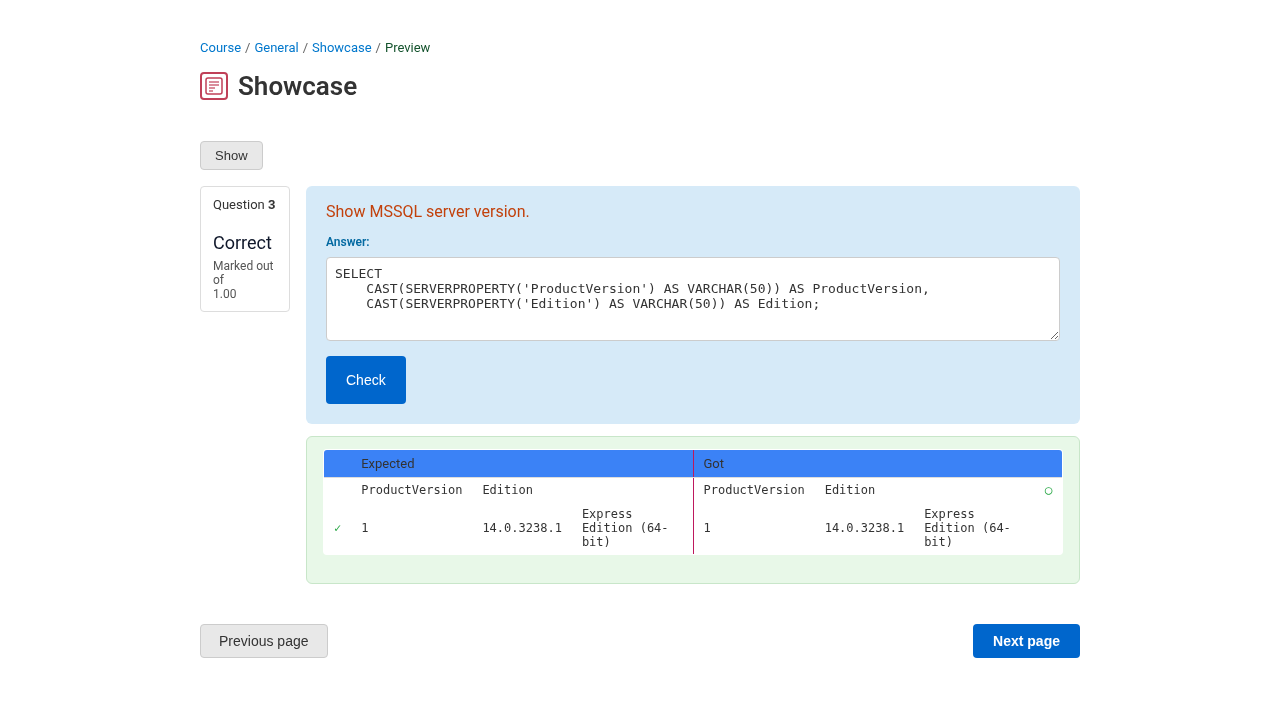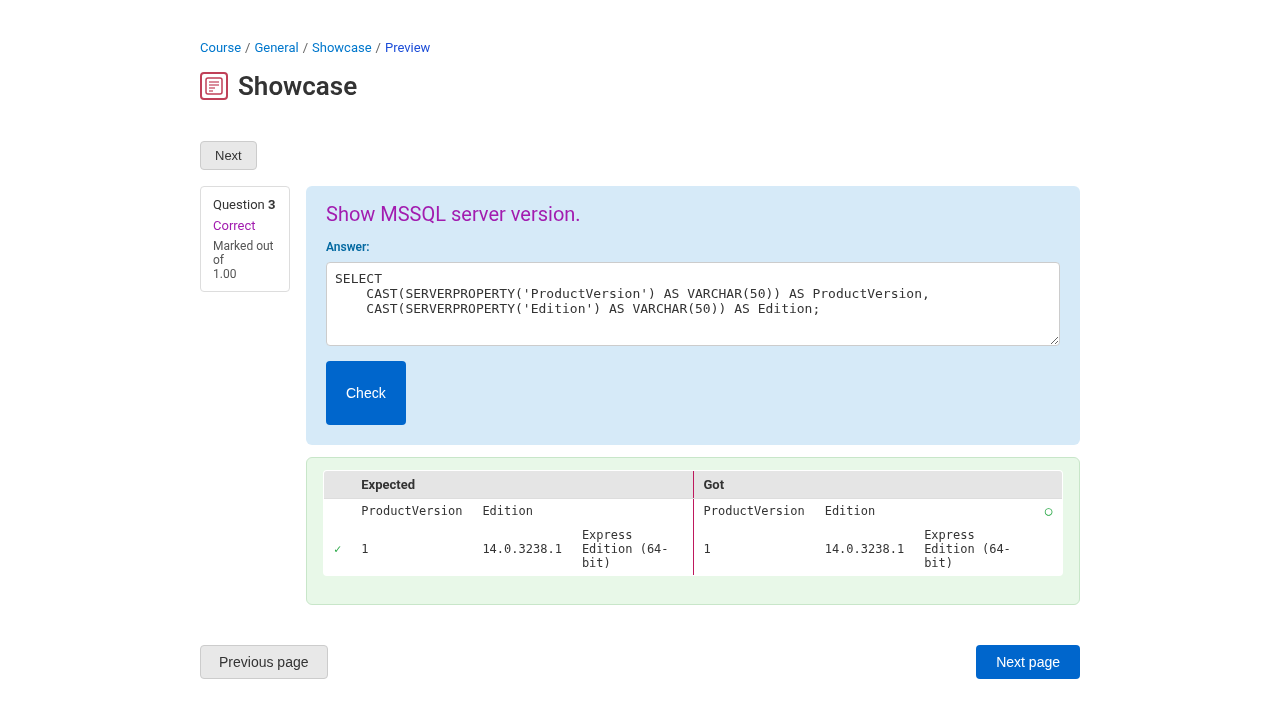--- a/index.html
+++ b/index.html
@@ -22,21 +22,21 @@
       font-size: 13px;
     }
     .breadcrumb a {
       color: #0077cc;
       text-decoration: none;
     }
     .breadcrumb .separator {
       color: #666;
     }
     .breadcrumb .current {
-      color: #1d4ed8;
+      color: #14532d;
     }
     .page-title-row {
       display: flex;
       align-items: center;
       gap: 10px;
       margin-bottom: 40px;
     }
     .page-title-icon {
       width: 28px;
       height: 28px;
@@ -75,49 +75,49 @@
     .question-panel {
       width: 90px;
       flex-shrink: 0;
       border: 1px solid #ddd;
       border-radius: 4px;
       padding: 10px 12px;
       background: #fff;
     }
     .question-label {
       font-size: 13px;
-      margin-bottom: 6px;
+      margin-bottom: 20px;
       color: #333;
     }
     .question-label strong {
       color: #333;
     }
     .question-status {
-      font-size: 13px;
-      color: #a21caf;
+      font-size: 18px;
+      color: #0f172a;
       margin-bottom: 6px;
     }
     .question-marks {
       font-size: 12px;
       color: #555;
     }
     .main-panel {
       flex: 1;
       display: flex;
       flex-direction: column;
       gap: 12px;
     }
     .question-box {
       background: #d6eaf8;
       border-radius: 6px;
       padding: 16px 20px 20px 20px;
     }
     .question-text {
-      font-size: 20px;
-      color: #a21caf;
+      font-size: 16px;
+      color: #c2410c;
       margin-bottom: 14px;
     }
     .answer-label {
       font-size: 12px;
       font-weight: 600;
       color: #0369a1;
       margin-bottom: 8px;
     }
     .answer-textarea {
       width: 100%;
@@ -126,21 +126,21 @@
       border-radius: 4px;
       padding: 8px;
       font-family: monospace;
       font-size: 13px;
       color: #333;
       resize: vertical;
       background: #fff;
     }
     .check-button {
       margin-top: 12px;
-      padding: 24px 20px;
+      padding: 16px 20px;
       background: #0066cc;
       color: #fff;
       border: none;
       border-radius: 4px;
       font-size: 14px;
       cursor: pointer;
     }
     .results-box {
       background: #e8f8e8;
       border: 1px solid #c8e6c9;
@@ -150,24 +150,24 @@
     .results-table {
       width: 100%;
       border-collapse: collapse;
       margin-bottom: 12px;
       background: #fff;
       border: 1px solid #ddd;
       border-radius: 4px;
       overflow: hidden;
     }
     .results-table th {
-      background: #e5e5e5;
+      background: #3b82f6;
       padding: 6px 10px;
       font-size: 13px;
-      font-weight: 700;
+      font-weight: 400;
       text-align: left;
       border-bottom: 1px solid #ddd;
     }
     .results-table td {
       padding: 5px 10px;
       font-size: 12px;
       font-family: monospace;
     }
     .results-table .col-divider {
       border-left: 1px solid #be185d;
@@ -203,20 +203,21 @@
       cursor: pointer;
     }
     .next-button {
       padding: 4px 20px;
       background: #0066cc;
       color: #fff;
       border: none;
       border-radius: 4px;
       font-size: 14px;
       cursor: pointer;
+      font-weight: bold;
     }
   </style>
 </head>
 <body>
 
 <div class="page-wrapper">
   
   <nav class="breadcrumb">
     <a href="#">Course</a>
     <span class="separator">/</span>
@@ -235,21 +236,21 @@
         <line x1="4" y1="5" x2="14" y2="5" stroke="#c04058" stroke-width="1.2"></line>
         <line x1="4" y1="8" x2="14" y2="8" stroke="#c04058" stroke-width="1.2"></line>
         <line x1="4" y1="11" x2="10" y2="11" stroke="#c04058" stroke-width="1.2"></line>
         <line x1="4" y1="14" x2="8" y2="14" stroke="#c04058" stroke-width="1.2"></line>
       </svg>
     </div>
     <h1 class="page-title">Showcase</h1>
   </div>
 
   
-  <button class="back-button">Next</button>
+  <button class="back-button">Show</button>
 
   
   <div class="content-area">
 
     <div class="question-panel">
       <div class="question-label">
         <span>Question</span> <strong>3</strong>
       </div>
       <div class="question-status">Correct</div>
       <div class="question-marks">

